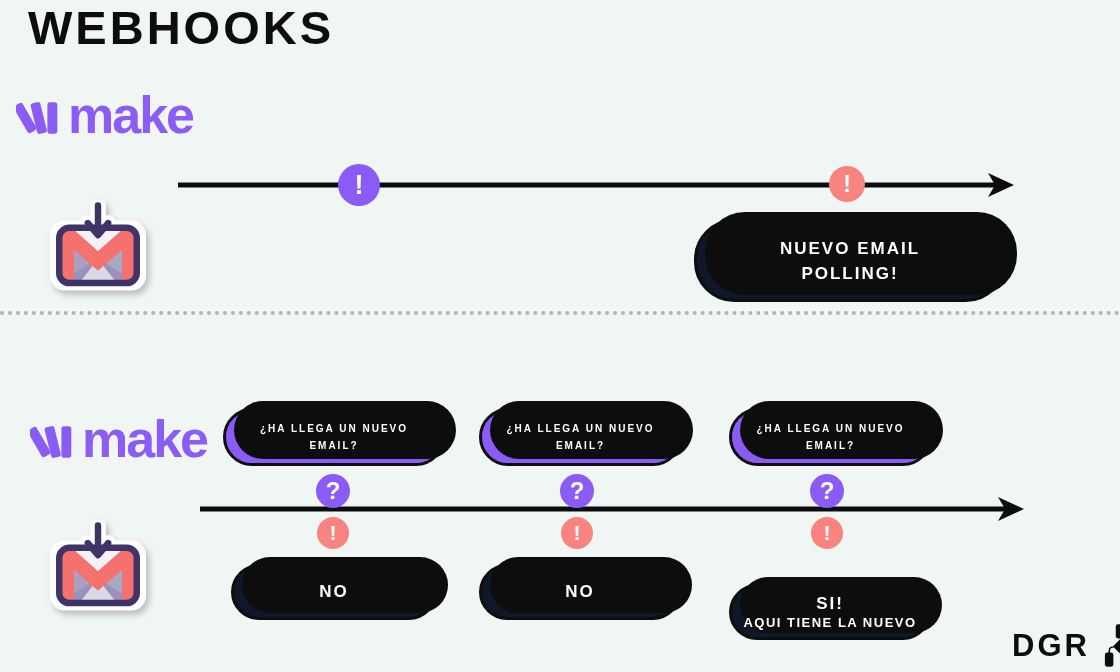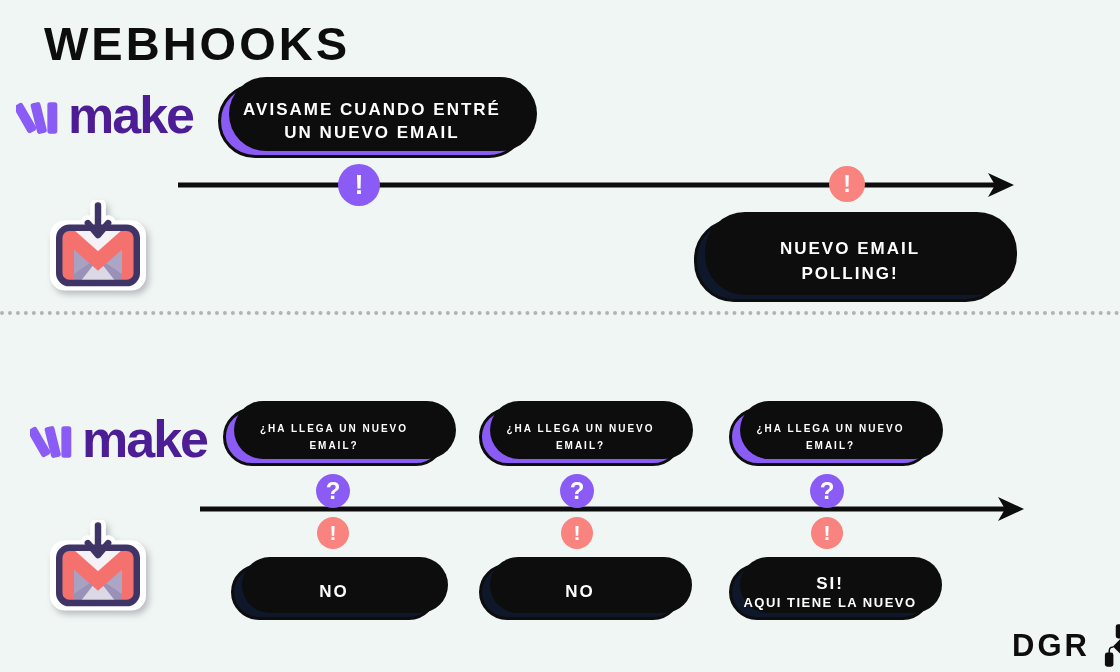--- a/index.html
+++ b/index.html
@@ -5,28 +5,28 @@
   html,body{margin:0;padding:0;}
   body{
     width:1120px;height:672px;overflow:hidden;
     font-family:"Liberation Sans", sans-serif;
     background:#f0f6f3;
   }
   .canvas{position:relative;width:1120px;height:672px;background:#f0f6f3;}
 
   
   .big-title{
-    position:absolute;margin:16px;color:#0d0d0d;
+    position:absolute;margin:0;color:#0d0d0d;
     font-size:47px;font-weight:800;letter-spacing:3px;
   }
 
   
   .make-logo{position:absolute;display:flex;align-items:center;gap:6px;}
   .make-word{
-    color:#4c1d95;font-weight:800;font-size:52px;line-height:1;
+    color:#8b5cf6;font-weight:800;font-size:52px;line-height:1;
     letter-spacing:-2px;transform:translateY(-3px);
   }
 
   
   .pill{
     position:absolute;z-index:1;
     display:flex;flex-direction:column;align-items:center;justify-content:center;
     border:3px solid #0d0d0d;border-radius:40px;
     color:#fff;text-align:center;
   }
@@ -78,24 +78,20 @@
 
   <div class="make-logo" style="left:16px;top:92px;">
     <svg width="46" height="50" viewBox="0 0 44 40">
       <rect x="4" y="5" width="9.5" height="30" rx="2.5" fill="#8a5cf5" transform="rotate(-30 8.75 20)"></rect>
       <rect x="17" y="5" width="9.5" height="30" rx="2.5" fill="#8a5cf5" transform="rotate(-14 21.75 20)"></rect>
       <rect x="30" y="5" width="9.5" height="30" rx="2.5" fill="#8a5cf5"></rect>
     </svg>
     <span class="make-word">make</span>
   </div>
 
-  <div class="pill purple wh-request" style="left:218px;top:84px;width:302px;height:68px;">
-    <span class="l1">AVISAME CUANDO ENTRÉ</span>
-    <span class="l2">UN NUEVO EMAIL</span>
-  </div>
 
   <svg class="arrow-svg" style="left:176px;top:172px;" width="856" height="26" viewBox="0 0 856 26">
     <line x1="2" y1="13" x2="820" y2="13" stroke="#0d0d0d" stroke-width="5"></line>
     <polygon points="812,1 838,13 812,25 819,13" fill="#0d0d0d"></polygon>
   </svg>
 
   <div class="marker purple" style="left:338px;top:164px;width:42px;height:42px;font-size:27px;">
     <span>!</span>
   </div>
 
@@ -199,21 +195,21 @@
     <path d="M60,6 L60,34" stroke="#3e3566" stroke-width="7" stroke-linecap="round" fill="none"></path>
     <path d="M49,25 L60,38 L71,25" stroke="#3e3566" stroke-width="7" stroke-linecap="round" stroke-linejoin="round" fill="none"></path>
   </svg>
 
   <div class="pill pink a-pill" style="left:231px;top:564px;width:200px;height:50px;">
     <span class="l1">NO</span>
   </div>
   <div class="pill pink a-pill" style="left:479px;top:564px;width:196px;height:50px;">
     <span class="l1">NO</span>
   </div>
-  <div class="pill pink a-pill" style="left:729px;top:564px;width:196px;height:50px;">
+  <div class="pill pink a-pill" style="left:729px;top:584px;width:196px;height:50px;">
     <span class="l1">SI!</span>
     <span class="l2">AQUI TIENE LA NUEVO</span>
   </div>
 
   <div class="credit" style="left:1012px;top:622px;">
     <span class="credit-text">DGR</span>
     <svg width="34" height="46" viewBox="0 0 36 48">
       <path d="M11,26 C7,26 6.5,28 6.5,33" stroke="#0d0d0d" stroke-width="1.6" fill="none"></path>
       <path d="M25,26 C29,26 29.5,28 29.5,33" stroke="#0d0d0d" stroke-width="1.6" fill="none"></path>
       <rect x="13.5" y="2" width="9" height="15" rx="2.5" fill="#0d0d0d"></rect>

